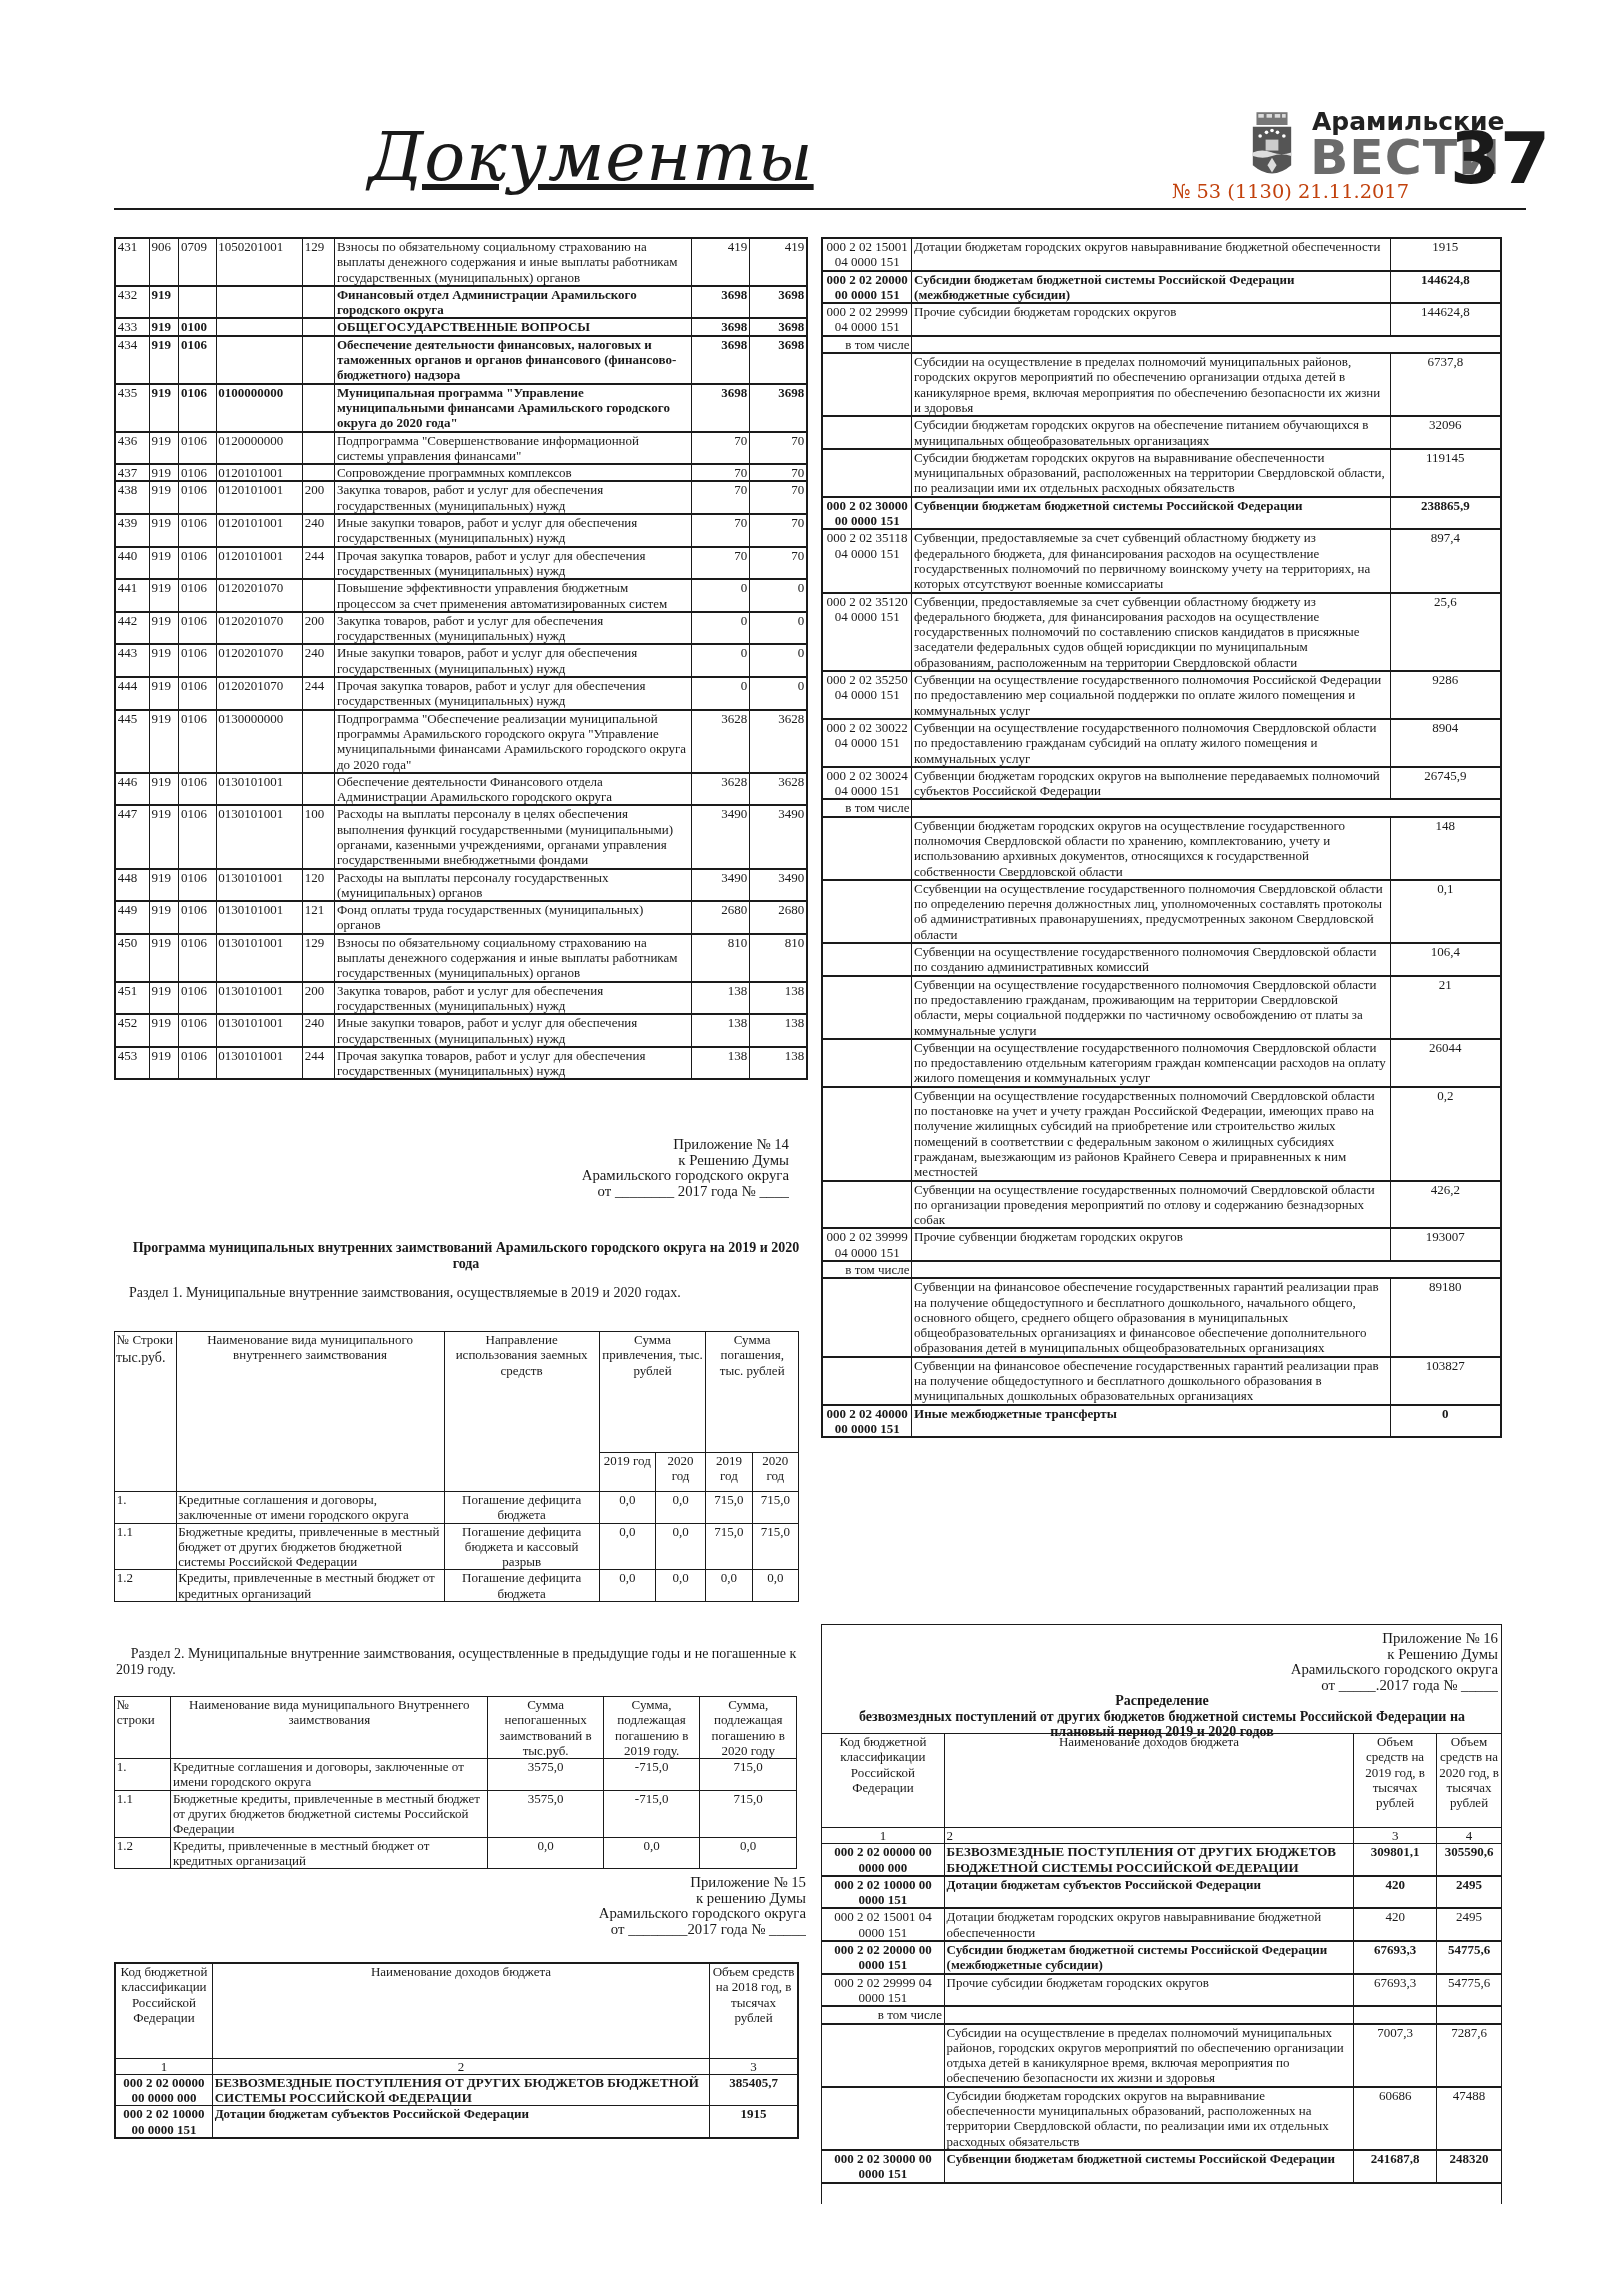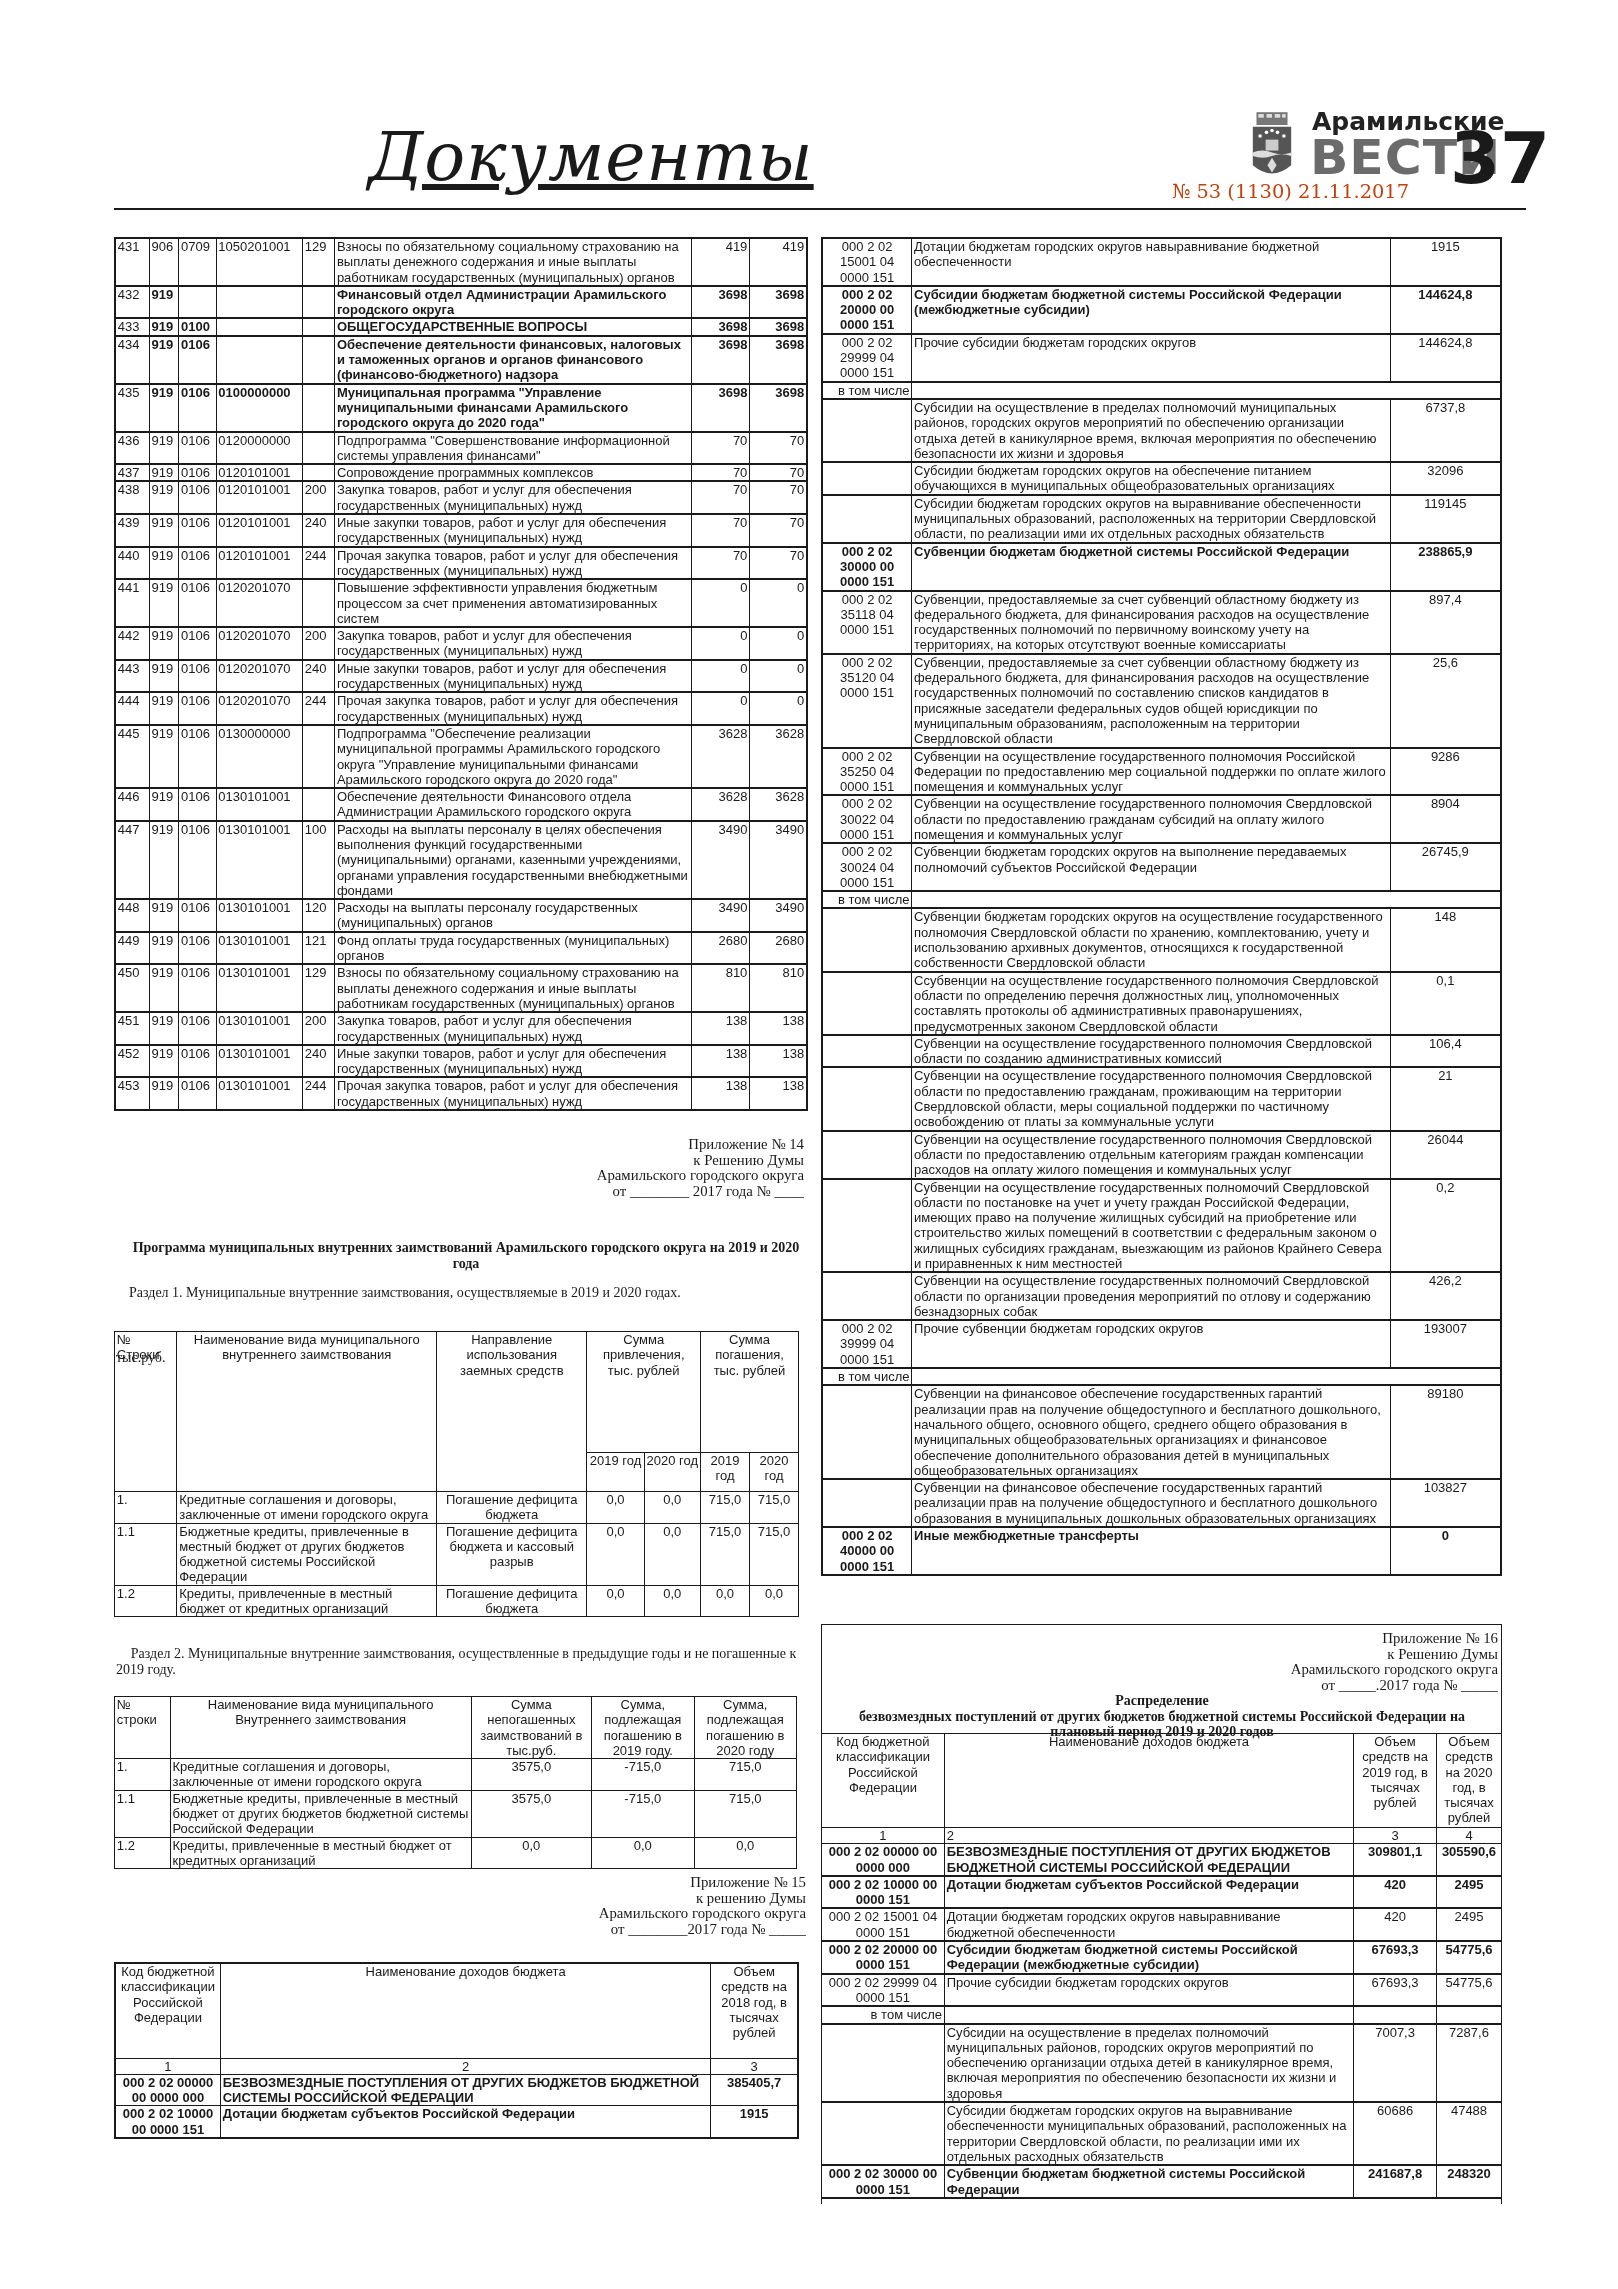--- a/index.html
+++ b/index.html
@@ -6,21 +6,21 @@
   body { width: 1619px; height: 2290px; background: #fff; color: #1a1a1a; font-family: "Liberation Serif", serif; position: relative; overflow: hidden; }
   .header { position: absolute; left: 114px; top: 92px; width: 1412px; height: 118px; border-bottom: 2.8px solid #1a1a1a; }
   .section-title { position: absolute; left: 254px; top: 18.5px; font-family: "DejaVu Serif", serif; font-style: italic; font-size: 68px; line-height: 92px; letter-spacing: 0.9px; text-decoration: underline; }
   .logo { position: absolute; left: 1024px; top: 9.2px; width: 388px; height: 74px; }
   .crest { position: absolute; left: 113px; top: 9.2px; width: 42px; height: 72px; }
   .logo-top { position: absolute; left: 174px; top: 5.5px; font-family: "DejaVu Sans", sans-serif; font-size: 25px; font-weight: bold; color: #222; }
   .logo-bottom { position: absolute; left: 172px; top: 29.5px; font-family: "DejaVu Sans", sans-serif; font-size: 48px; font-weight: bold; color: #6b6b6b; letter-spacing: 0.9px; line-height: 52px; transform: scaleX(1.05); transform-origin: left; }
   .issue { position: absolute; left: 1058px; top: 88px; font-family: "DejaVu Serif", serif; font-size: 19.4px; color: #c2410c; }
   .page-num { position: absolute; left: 1336px; top: 7.4px; font-family: "DejaVu Sans", sans-serif; font-size: 72px; font-weight: bold; line-height: 79px; margin-top: 20px; }
 
-  table { border-collapse: collapse; font-family: Liberation Sans, sans-serif; font-size: 13px; line-height: 15.3px; }
+  table { border-collapse: collapse; font-family: Liberation Serif, serif; font-size: 13px; line-height: 15.3px; }
   td, th { border: 1.4px solid #1a1a1a; vertical-align: top; padding: 0 1.8px; font-weight: normal; }
   .b { font-weight: bold; }
   .r { text-align: right; }
   .c { text-align: center; }
   .abs { position: absolute; }
 
   #t1 { left: 114px; top: 237px; width: 694px; border: 2.3px solid #1a1a1a; }
   #t1 td { border-width: 1.4px 1.4px 2.3px 1.4px; }
 
   .appendix { position: absolute; text-align: right; font-size: 14.8px; line-height: 15.7px; font-family: "Liberation Serif", serif; }
@@ -303,21 +303,21 @@
         <td>0106</td>
         <td>0130101001</td>
         <td>244</td>
         <td>Прочая закупка товаров, работ и услуг для обеспечения государственных (муниципальных) нужд</td>
         <td class="r ">138</td>
         <td class="r ">138</td>
       </tr>
     </tbody>
 </table>
 
-<div class="appendix" style="left:441px; top:1137px; width:363px;">
+<div class="appendix" style="left:426px; top:1137px; width:363px;">
   <div>Приложение № 14</div>
   <div>к Решению Думы</div>
   <div>Арамильского городского округа</div>
   <div>от ________  2017 года № ____</div>
 </div>
 
 <div class="heading" style="left:129px; top:1240px; width:674px;">Программа муниципальных внутренних заимствований Арамильского городского округа на 2019 и 2020 года</div>
 <div class="para" style="left:129px; top:1285px; width:674px;">Раздел 1. Муниципальные внутренние заимствования, осуществляемые в 2019 и 2020 годах.</div>
 <div class="para" style="left:116px; top:1350px;">тыс.руб.</div>
 

